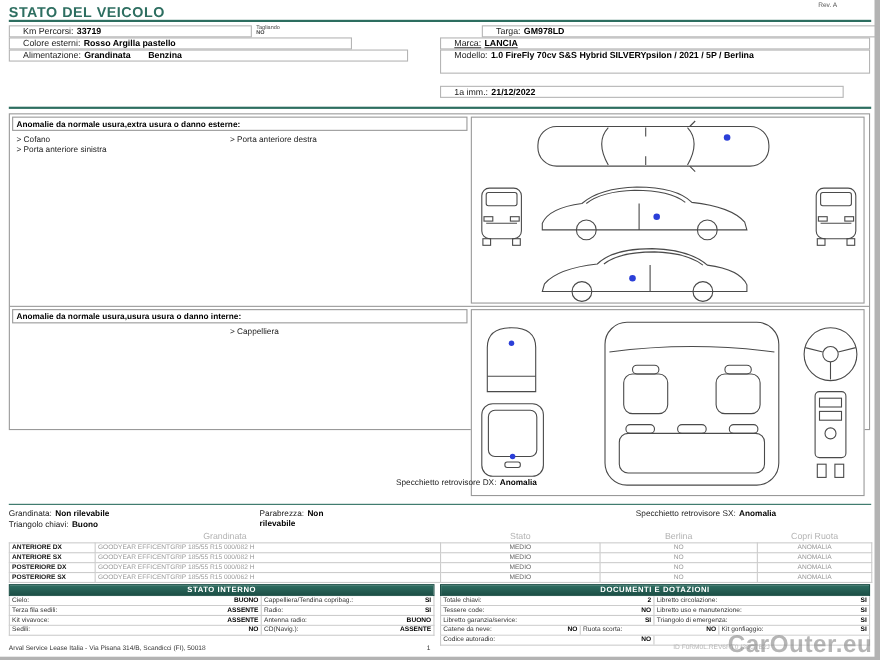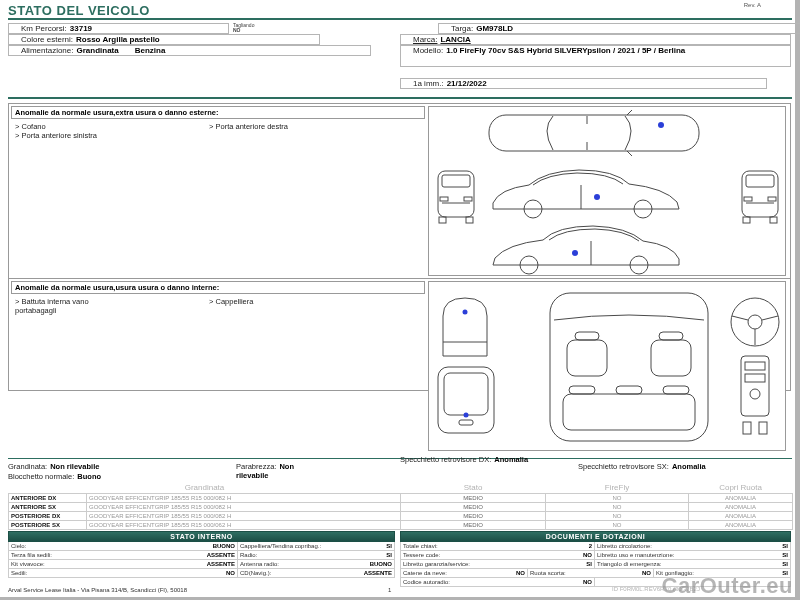--- a/index.html
+++ b/index.html
@@ -163,21 +163,20 @@
             <rect x="339" y="90" width="8" height="4"></rect>
             <rect x="314" y="110" width="7" height="6"></rect>
             <rect x="341" y="110" width="7" height="6"></rect>
           </g>
         </svg>
       </div>
     </div>
 
     <div class="sec last">
       <div class="sec-title">Anomalie da normale usura,usura usura o danno interne:</div>
-      <div class="itm" style="left:6px;top:18px;width:112px;">&gt; Battuta interna vano portabagagli</div>
       <div class="itm" style="left:200px;top:18px;">&gt; Cappelliera</div>
 
       <div class="diag">
         <svg width="356" height="168" viewBox="0 0 356 168">
 
           <g class="ln">
             <path d="M14,74 L14,34 Q14,16 36,16 Q58,16 58,34 L58,74 Z"></path>
             <path d="M14,60 H58"></path>
           </g>
           <circle class="dot" cx="36" cy="30" r="2.5"></circle>
@@ -219,43 +218,43 @@
   </div>
 
   <div class="rule" style="top:458px;height:1px;"></div>
 
   <div class="sitem" style="left:8px;top:462px;">
     <span>Grandinata:</span><b>Non rilevabile</b>
   </div>
   <div class="sitem" style="left:236px;top:462px;width:78px;">
     <span>Parabrezza:</span><b>Non rilevabile</b>
   </div>
-  <div class="sitem" style="left:360px;top:455px;margin-left:40px;">
+  <div class="sitem" style="left:360px;top:434px;">
     <span>Specchietto retrovisore DX:</span><b>Anomalia</b>
   </div>
   <div class="sitem" style="left:578px;top:462px;text-align:center;">
     <span>Specchietto retrovisore SX:</span><b>Anomalia</b>
   </div>
   <div class="sitem" style="left:8px;top:472px;">
-    <span>Blocchetto normale:</span><b>Buono</b>
+    <span>Triangolo chiavi:</span><b>Buono</b>
   </div>
 
   <table class="tires">
     <colgroup>
         <col style="width:78px">
         <col style="width:314px">
         <col style="width:145px">
         <col style="width:143px">
         <col style="width:104px">
       </colgroup>
     <thead>
       <tr>
         <td colspan="2">Grandinata</td>
         <td>Stato</td>
-        <td>FireFly</td>
+        <td>Berlina</td>
         <td>Copri Ruota</td>
       </tr>
     </thead>
     <tbody>
       <tr>
         <td class="pos">ANTERIORE DX</td>
         <td class="desc">GOODYEAR EFFICENTGRIP 185/55 R15 000/082 H</td>
         <td class="c">MEDIO</td>
         <td class="c dim">NO</td>
         <td class="c dim">ANOMALIA</td>

